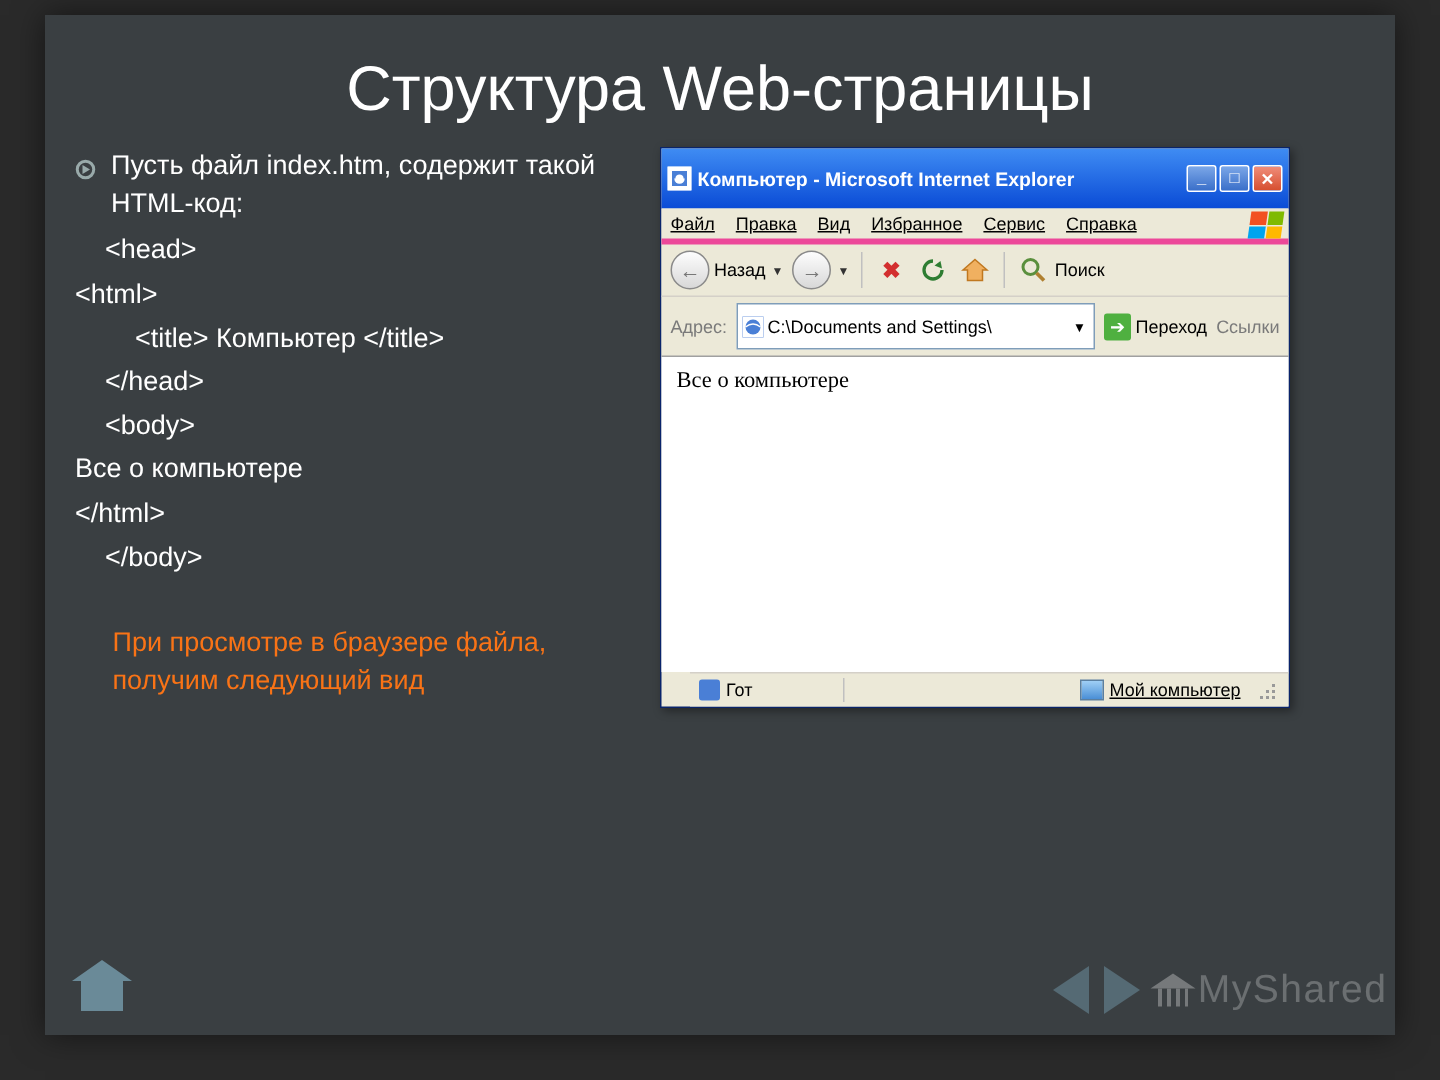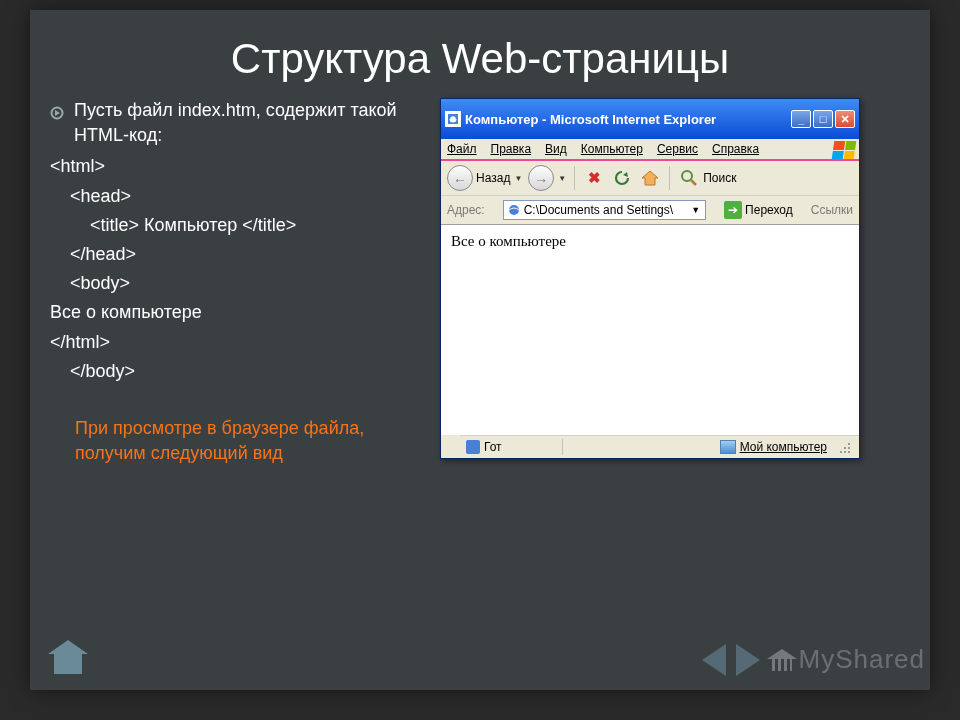--- a/index.html
+++ b/index.html
@@ -96,21 +96,21 @@
   .win-min { background: linear-gradient(#7ba7e8,#3a6fc9); }
   .win-max { background: linear-gradient(#7ba7e8,#3a6fc9); }
   .win-close { background: linear-gradient(#f08d7a,#d64e2f); }
 
   .menubar {
     background: #ece9d8;
     display: flex;
     padding: 3px 6px;
     font-size: 12px;
     gap: 14px;
-    border-bottom: 2px solid #ec4899;
+    border-bottom: 4px solid #ec4899;
     position: relative;
   }
   .menubar span { cursor: default; }
   .menubar span u { text-decoration: underline; }
   .win-flag {
     position: absolute;
     right: 4px; top: 2px;
     width: 22px; height: 18px;
     display: grid;
     grid-template-columns: 1fr 1fr;
@@ -155,30 +155,30 @@
   .stop-icon { color: #d32f2f; font-weight: bold; }
   .refresh-icon { color: #2e7d32; }
   .home-icon { color: #e68a1e; }
   .search-icon { color: #5a8f3d; }
 
   .addressbar {
     background: #ece9d8;
     display: flex;
     align-items: center;
     padding: 4px 6px;
-    gap: 18px;
+    gap: 6px;
     font-size: 12px;
     border-bottom: 1px solid #a0a0a0;
   }
   .addr-label { color: #7a7a7a; }
   .addr-input {
     flex: 1;
     background: #fff;
     border: 1px solid #7f9db9;
-    height: 20px;
+    height: 31px;
     display: flex;
     align-items: center;
     padding: 0 3px;
     gap: 3px;
   }
   .addr-input-icon { width:14px; height:14px; background:#4a7fd6; display:inline-block; }
   .addr-input-text { flex:1; white-space:nowrap; overflow:hidden; }
   .addr-drop { font-size: 9px; color:#000; padding:0 2px; }
   .go-btn {
     display: flex; align-items: center; gap: 3px;
@@ -306,22 +306,22 @@
     <div class="left-col">
       <div class="bullet-line">
         <span class="bullet-icon">
           <svg width="14" height="14" viewBox="0 0 14 14">
               <circle cx="7" cy="7" r="5.5" fill="none" stroke="#9aa" stroke-width="2"></circle>
               <path d="M5 4 L10 7 L5 10 Z" fill="#9aa"></path>
             </svg>
         </span>
         <span>Пусть  файл index.htm, содержит такой HTML-код:</span>
       </div>
+      <div class="code-line indent1">&lt;head&gt;</div>
       <div class="code-line">&lt;html&gt;</div>
-      <div class="code-line indent1">&lt;head&gt;</div>
       <div class="code-line indent2">&lt;title&gt; Компьютер &lt;/title&gt;</div>
       <div class="code-line indent1">&lt;/head&gt;</div>
       <div class="code-line indent1">&lt;body&gt;</div>
       <div class="code-line">Все о компьютере</div>
       <div class="code-line">&lt;/html&gt;</div>
       <div class="code-line indent1">&lt;/body&gt;</div>
 
       <div class="note-text">При просмотре в браузере файла, получим следующий вид</div>
     </div>
 
@@ -342,21 +342,21 @@
             <div class="win-btn win-min">_</div>
             <div class="win-btn win-max">□</div>
             <div class="win-btn win-close">✕</div>
           </div>
         </div>
 
         <div class="menubar">
           <span><u>Файл</u></span>
           <span><u>Правка</u></span>
           <span><u>Вид</u></span>
-          <span><u>Компьютер</u></span>
+          <span><u>Избранное</u></span>
           <span><u>Сервис</u></span>
           <span><u>Справка</u></span>
           <div class="win-flag">
               <div></div>
               <div></div>
               <div></div>
               <div></div>
             </div>
         </div>
 

